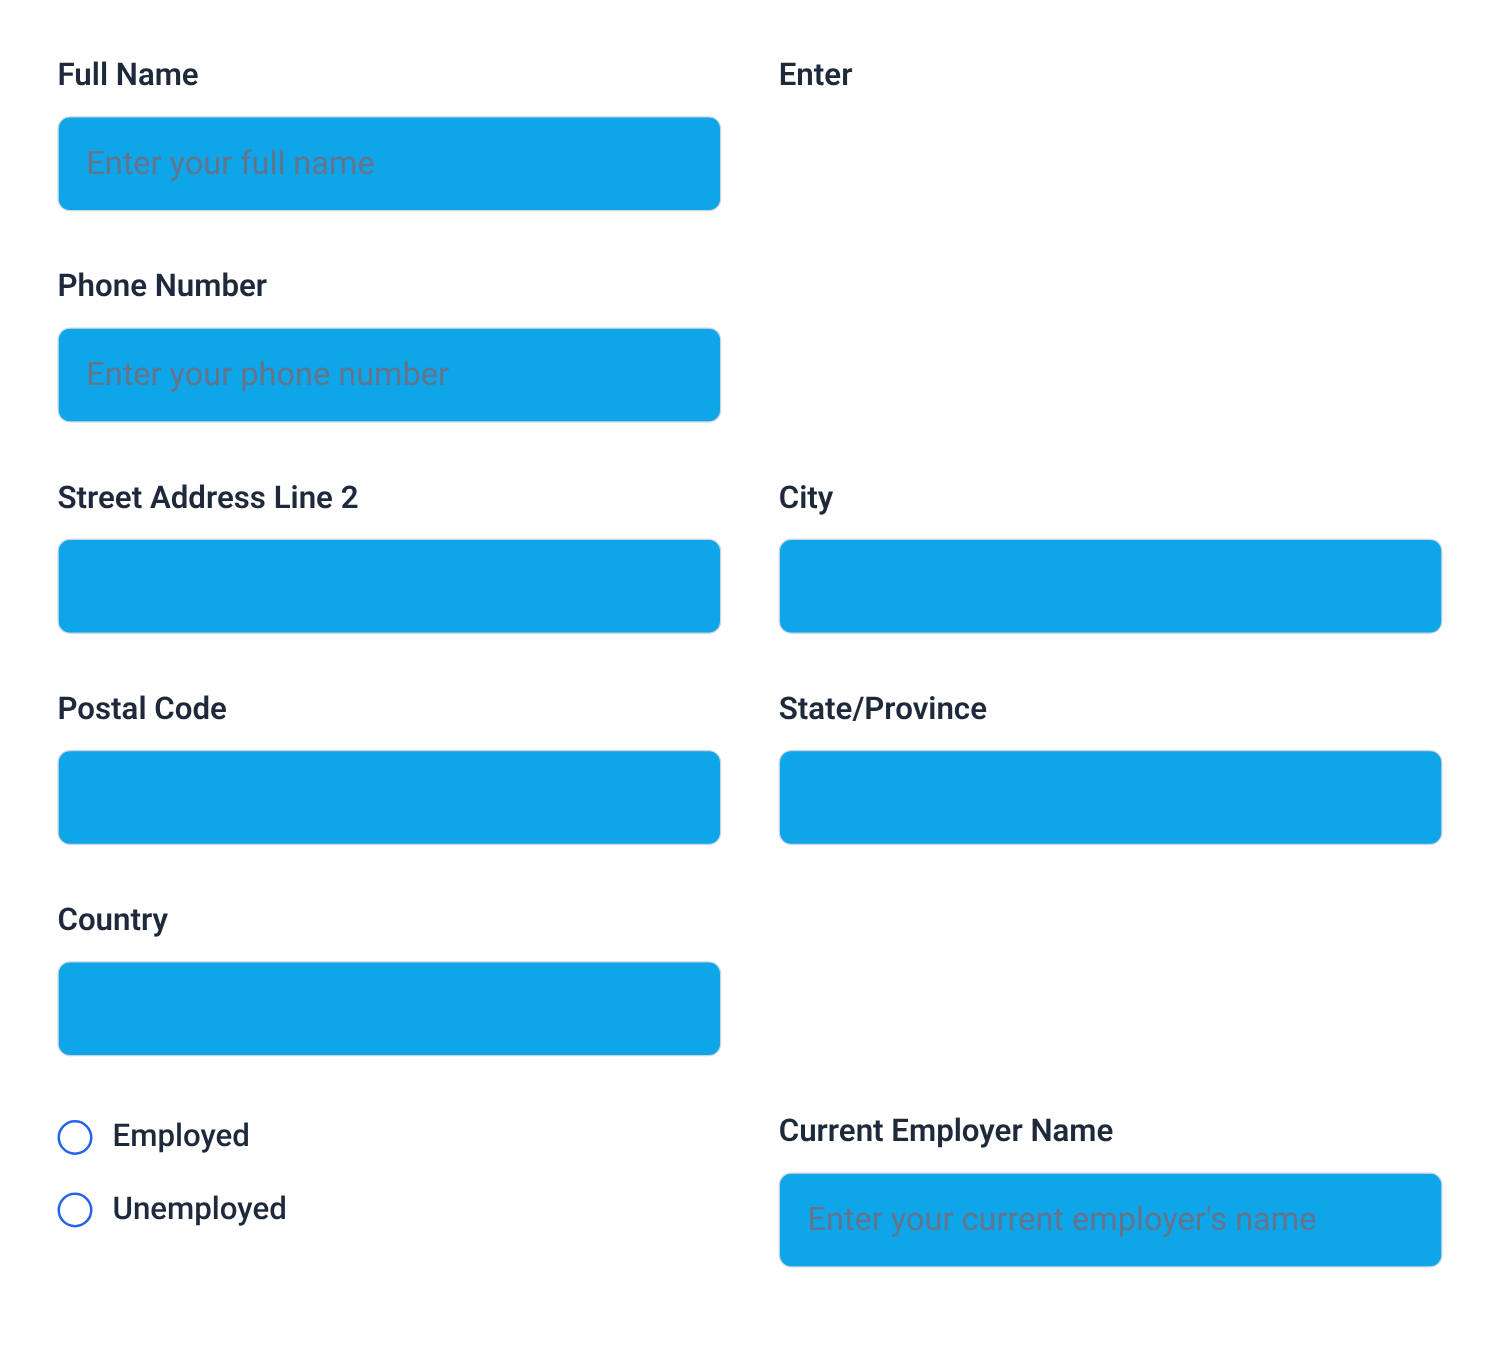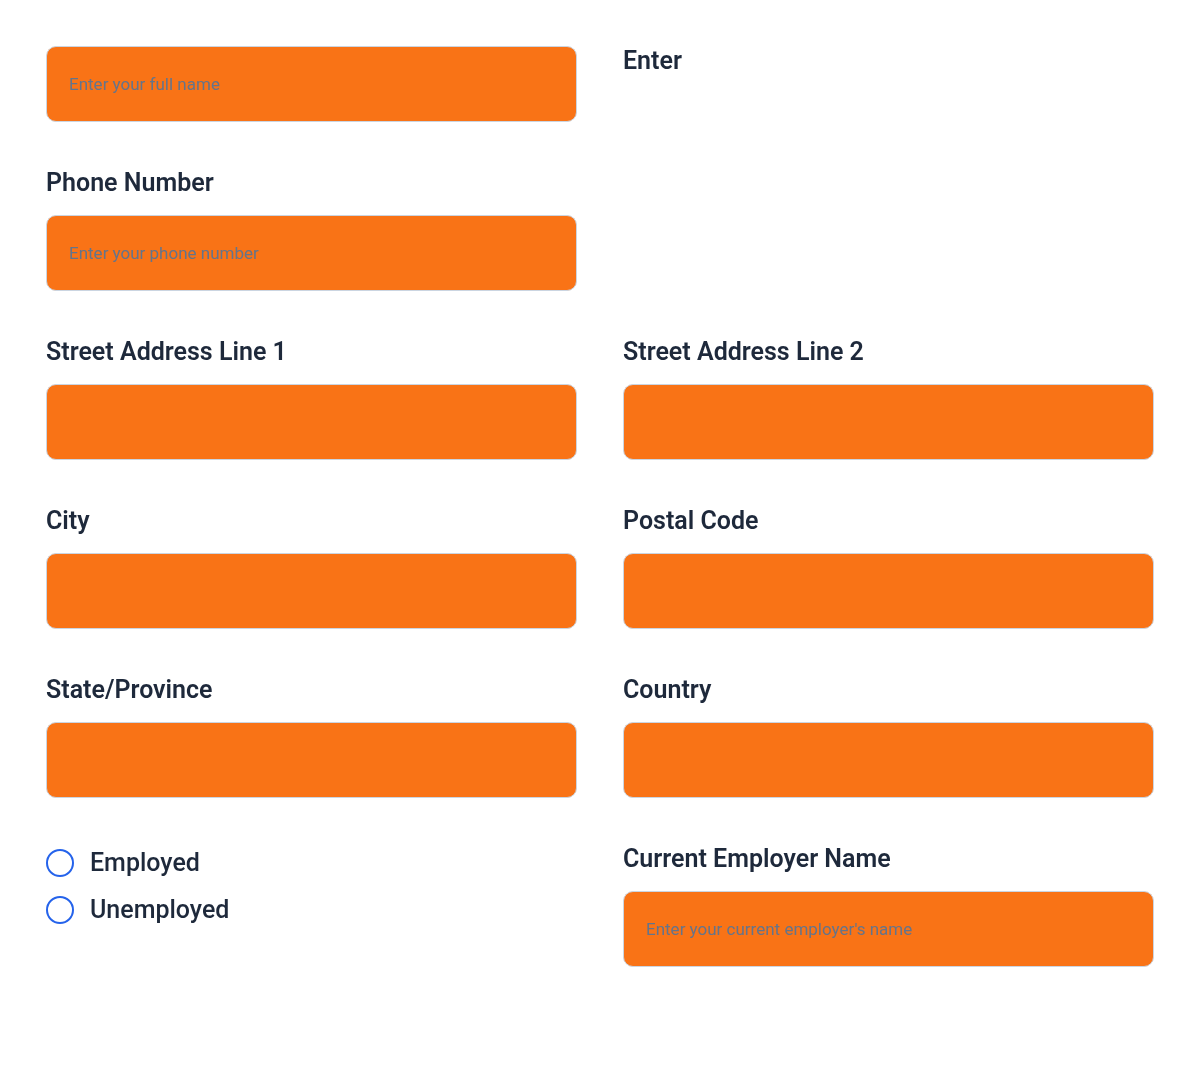--- a/index.html
+++ b/index.html
@@ -29,33 +29,33 @@
       font-weight: 600;
       color: #1e293b;
       margin-bottom: 18px;
     }
     .field-input {
       width: 100%;
       height: 76px;
       border: 1.5px solid #cbd5e1;
       border-radius: 10px;
       padding: 0 22px;
-      font-size: 17px;
+      font-size: 26px;
       color: #1e293b;
-      background: #f97316;
+      background: #0ea5e9;
       font-family: inherit;
       outline: none;
     }
     .field-input::placeholder {
       color: #64748b;
     }
     .radio-group {
       display: flex;
       flex-direction: column;
-      gap: 18px;
+      gap: 29px;
       margin-top: 4px;
     }
     .radio-option {
       display: flex;
       align-items: center;
       gap: 16px;
     }
     .radio-circle {
       width: 28px;
       height: 28px;
@@ -78,37 +78,34 @@
     .employment-field {
       grid-column: 1 / 2;
     }
   </style>
 </head>
 <body>
 
 <div class="form-grid">
 
   <div class="field">
+    <label class="field-label">Full Name</label>
     <input type="text" class="field-input" placeholder="Enter your full name" style="">
   </div>
 
   <div class="field">
     <label class="field-label">Enter</label>
   </div>
 
   <div class="field phone-wrapper">
     <label class="field-label">Phone Number</label>
     <input type="text" class="field-input" placeholder="Enter your phone number" style="">
   </div>
   <div class="empty-cell"></div>
 
-  <div class="field">
-    <label class="field-label">Street Address Line 1</label>
-    <input type="text" class="field-input" placeholder="" style="">
-  </div>
 
   <div class="field">
     <label class="field-label">Street Address Line 2</label>
     <input type="text" class="field-input" placeholder="" style="">
   </div>
 
   <div class="field">
     <label class="field-label">City</label>
     <input type="text" class="field-input" placeholder="" style="">
   </div>

